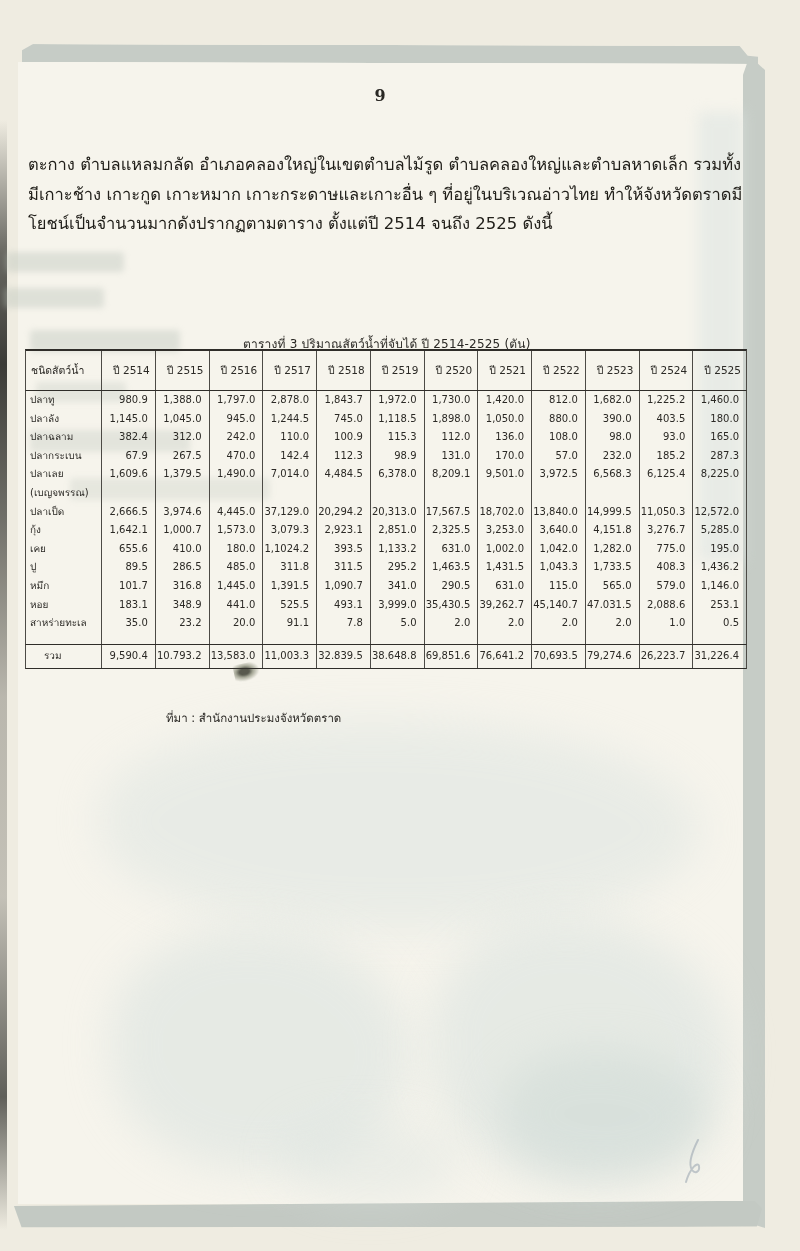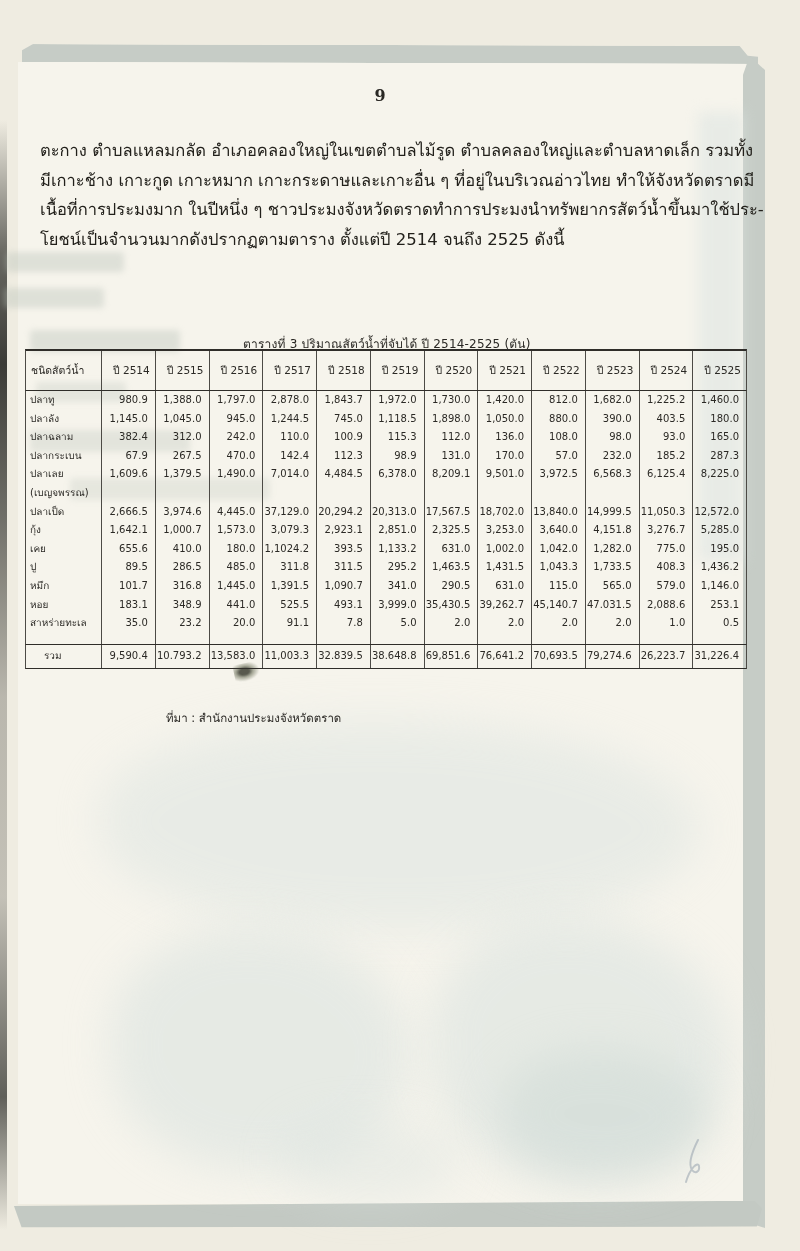--- a/index.html
+++ b/index.html
@@ -22,21 +22,21 @@
   .ghost { position:absolute; pointer-events:none; }
   .ghost-bar { background:#b8c1b8; opacity:.38; filter:blur(3px); border-radius:3px; }
   .ghost-blob { background:#d9e2df; filter:blur(22px); border-radius:45% 55% 50% 50%; }
   .right-tint { left:698px; top:112px; width:46px; height:450px; background:#dde5e2; opacity:.55; filter:blur(7px); }
   .ink-smudge { left:234px; top:663px; width:26px; height:18px;
     background:radial-gradient(ellipse at 40% 45%, rgba(60,62,50,.85) 0 22%, rgba(90,95,70,.5) 40%, rgba(120,125,95,0) 70%); filter:blur(.4px); transform:rotate(-12deg); }
   .pen-mark { left:678px; top:1138px; width:26px; height:46px; opacity:.55; }
   
   .page-number { position:absolute; left:0; top:86px; width:760px; text-align:center;
     font-family:"DejaVu Serif", serif; font-weight:bold; font-size:16px; color:#2a2824; }
-  .paragraph { position:absolute; left:28px; top:136px; width:726px;margin-left:12px; }
+  .paragraph { position:absolute; left:28px; top:150px; width:726px; }
   .paragraph .pline { font-size:16.5px; line-height:29.5px; white-space:nowrap; color:#22201b; }
   .table-title { position:absolute; left:243px; top:334px; font-size:12px; color:#2a2824; letter-spacing:.2px; }
   .fish-table { position:absolute; left:25px; top:349px; width:722px; font-size:10px; color:#2b2925; }
   .trow { display:grid; grid-template-columns:75px repeat(12, 1fr); border-left:1px solid #4c4a45; border-right:1px solid #4c4a45; }
   .trow > div { border-left:1px solid #4c4a45; overflow:hidden; }
   .trow > div:first-child { border-left:none; }
   .thead-row { height:42px; border-top:2px solid #2f2d29; border-bottom:1.5px solid #2f2d29; align-items:center; }
   .thead-row > div { display:flex; align-items:center; height:100%; font-size:10.5px; }
   .thead-row .label-cell { padding-left:5px; }
   .thead-row .year-cell { padding-left:11px; }
@@ -75,21 +75,20 @@
 <div class="ghost ink-smudge"></div>
 <svg class="ghost pen-mark" viewBox="0 0 26 46">
   <path d="M20 2 C14 14 10 26 14 32 C17 36 22 34 21 28 C20 23 12 30 8 44" fill="none" stroke="#97a2ae" stroke-width="2" stroke-linecap="round"></path>
 </svg>
 
 <div class="page-number">9</div>
 
 <div class="paragraph">
   <div class="pline">ตะกาง ตำบลแหลมกลัด อำเภอคลองใหญ่ในเขตตำบลไม้รูด ตำบลคลองใหญ่และตำบลหาดเล็ก รวมทั้ง</div>
   <div class="pline">มีเกาะช้าง เกาะกูด เกาะหมาก เกาะกระดาษและเกาะอื่น ๆ ที่อยู่ในบริเวณอ่าวไทย ทำให้จังหวัดตราดมี</div>
-  <div class="pline">เนื้อที่การประมงมาก ในปีหนึ่ง ๆ ชาวประมงจังหวัดตราดทำการประมงนำทรัพยากรสัตว์น้ำขึ้นมาใช้ประ-</div>
   <div class="pline">โยชน์เป็นจำนวนมากดังปรากฏตามตาราง ตั้งแต่ปี 2514 จนถึง 2525 ดังนี้</div>
 </div>
 
 <div class="table-title">ตารางที่ 3 ปริมาณสัตว์น้ำที่จับได้ ปี 2514-2525 (ตัน)</div>
 
 <div class="fish-table">
   <div class="trow thead-row">
       <div class="label-cell">ชนิดสัตว์น้ำ</div>
       <div class="year-cell">ปี 2514</div>
       <div class="year-cell">ปี 2515</div>

